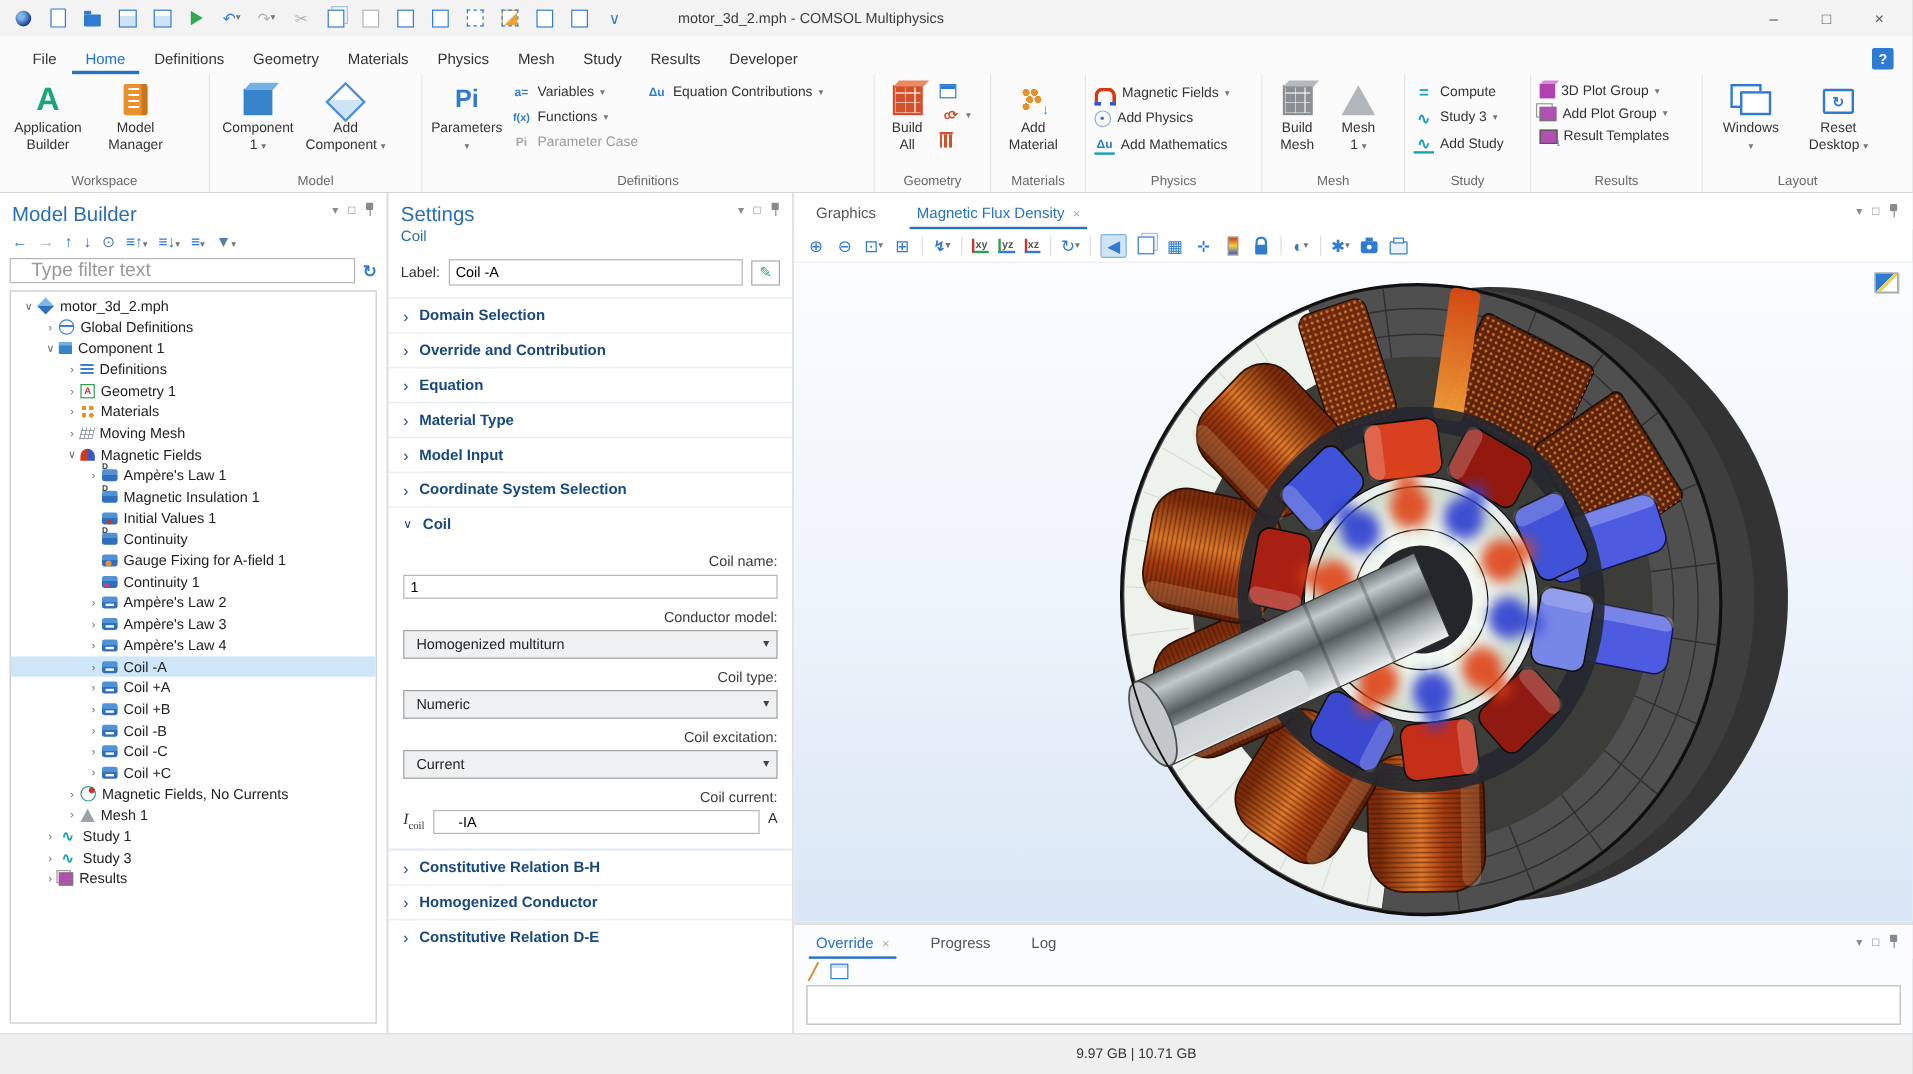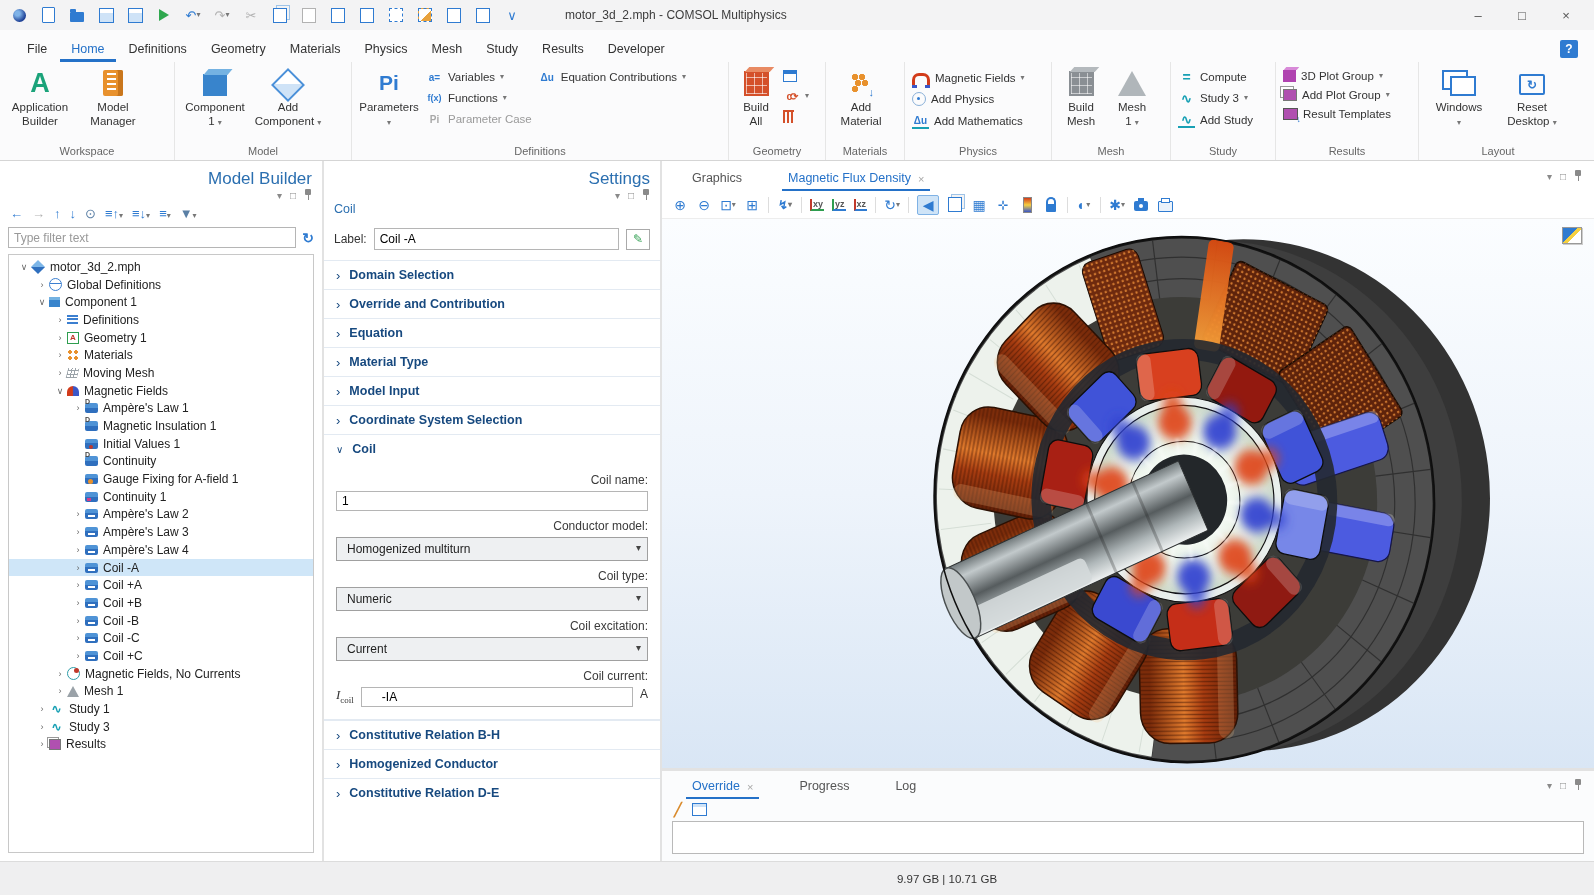--- a/index.html
+++ b/index.html
@@ -81,33 +81,33 @@
   .si-apg{width:12px;height:10px;background:#b050b0;border:1px solid #777;box-shadow:-3px -3px 0 -1px #fff,-3px -3px 0 0 #999;}
   .si-rt{width:13px;height:10px;background:#b050b0;border:1px solid #555;position:relative;}
   .si-rt::after{content:"↓";position:absolute;right:-4px;bottom:-5px;color:#2f7bd1;font-size:9px;font-weight:700;}
   .si-gwin{width:12px;height:10px;border:1.5px solid #2f7bd1;background:linear-gradient(180deg,#2f7bd1 0 3px,#fff 3px);}
   .si-rebuild::after{content:"c⟳";color:#d4502a;font-weight:700;font-size:10px;letter-spacing:-2px;}
   .si-fence{width:11px;height:11px;background:repeating-linear-gradient(90deg,#d4502a 0 2px,transparent 2px 4px);border-top:2px solid #d4502a;}
   
   #main{flex:1;display:flex;min-height:0;}
   .vsplit{width:2px;background:#e2e2e2;flex:none;}
   .panel{background:#fff;display:flex;flex-direction:column;min-height:0;}
-  .phead{display:flex;align-items:flex-end;padding:8px 10px 0;flex-direction:column;}
+  .phead{display:flex;align-items:flex-start;padding:8px 10px 0;}
   .ptitle{font-size:17px;color:#2b6fb0;}
   .ph-ctrls{margin-left:auto;display:flex;align-items:center;gap:8px;color:#8a8a8a;font-size:10px;}
   .pin{width:8px;height:12px;position:relative;display:inline-block;}
   .pin::before{content:"";position:absolute;top:0;left:1px;width:6px;height:6px;background:#8a8a8a;border-radius:1px;}
   .pin::after{content:"";position:absolute;top:6px;left:3.5px;width:1.5px;height:5px;background:#8a8a8a;}
   
   #mb-panel{width:322px;flex:none;}
   .mb-toolbar{display:flex;align-items:center;gap:9px;padding:5px 10px 4px;color:#2f7bd1;font-size:13px;}
   .mb-toolbar .gray{color:#b2b2b2;}
   .mb-toolbar .dim{color:#5a7fa5;}
   .filter-row{display:flex;align-items:center;gap:6px;padding:2px 8px 6px;}
-  .filter-input{flex:1;height:19px;border:1px solid #b5b5b5;padding:0 5px;font-size:12px;font-family:"Liberation Sans",sans-serif;color:#333;}
+  .filter-input{flex:1;height:19px;border:1px solid #b5b5b5;padding:0 17px;font-size:16px;font-family:"Liberation Sans",sans-serif;color:#333;}
   .filter-input::placeholder{color:#999;}
   .refresh{color:#2f7bd1;font-size:14px;font-weight:700;}
   #treebox{flex:1;margin:0 8px 8px;border:1px solid #c8c8c8;background:#fff;overflow:hidden;padding-top:3px;}
   .trow{display:flex;align-items:center;height:17.7px;white-space:nowrap;}
   .trow.d0{padding-left:8px;} .trow.d1{padding-left:26px;} .trow.d2{padding-left:44px;} .trow.d3{padding-left:62px;}
   .trow.sel{background:#cfe6f8;}
   .texp{width:14px;color:#666;font-size:9px;text-align:center;flex:none;}
   .tlabel{margin-left:5px;font-size:12px;color:#222;}
   
   .ic{width:15px;height:14px;display:inline-flex;align-items:center;justify-content:center;flex:none;position:relative;}
@@ -148,21 +148,21 @@
   .finput{width:100%;height:20px;border:1px solid #b5b5b5;padding:0 5px;font-size:12px;box-sizing:border-box;font-family:"Liberation Sans",sans-serif;}
   .fselect{height:22px;background:#eef0f2;border:1px solid #a0a0a0;display:flex;align-items:center;padding:0 20px 0 10px;position:relative;color:#222;}
   .fselect::after{content:"▾";position:absolute;right:6px;top:4px;color:#444;font-size:10px;}
   .currow{display:flex;gap:7px;margin-top:2px;}
   .isym{font-style:italic;font-family:"Liberation Serif",serif;font-size:13px;}
   .isym sub{font-size:9px;font-style:normal;}
   
   #gfx-col{flex:1;display:flex;flex-direction:column;min-width:0;}
   #gfx-panel{flex:1;display:flex;flex-direction:column;background:#fff;min-height:0;}
   .gtabs{display:flex;align-items:flex-end;padding:0 12px;height:30px;background:#fff;flex:none;}
-  .gtab{padding:7px 6px 6px;color:#555;font-size:12.5px;display:flex;align-items:flex-end;gap:7px;margin-right:22px;margin-left:12px;}
+  .gtab{padding:7px 6px 6px;color:#555;font-size:12.5px;display:flex;align-items:flex-end;gap:7px;margin-right:22px;}
   .gtab.active{color:#2471c8;border-bottom:2px solid #2471c8;padding-bottom:4px;}
   .tclose{color:#a8a8a8;font-size:11px;}
   .gtoolbar{display:flex;align-items:center;gap:8px;height:27px;padding:0 10px;border-bottom:1px solid #ededed;flex:none;}
   .g{display:inline-flex;align-items:center;justify-content:center;min-width:16px;height:18px;color:#2f7bd1;font-size:14px;position:relative;}
   .g.active{background:#cfe4f7;border:1px solid #7fb2e5;border-radius:2px;padding:0 2px;}
   .vsep{width:1px;height:16px;background:#ddd;}
   .gi-plane{font-size:9px;color:#555;font-weight:700;padding:0 1px;border-left:2px solid #c0392b;border-bottom:2px solid #2e9e4f;}
   .gi-plane.yz{border-left-color:#2e9e4f;border-bottom-color:#2f7bd1;}
   .gi-plane.xz{border-left-color:#c0392b;border-bottom-color:#2f7bd1;}
   .gi-axis{color:#2f7bd1;font-weight:700;font-size:12px;}

